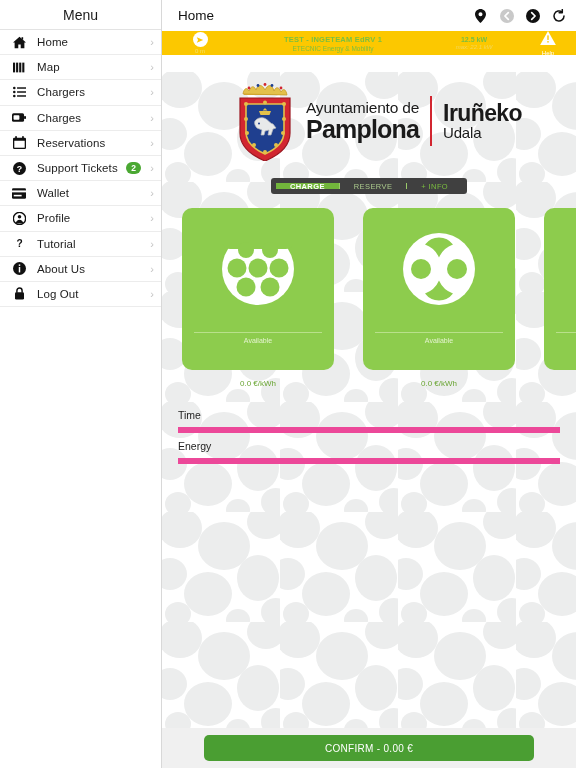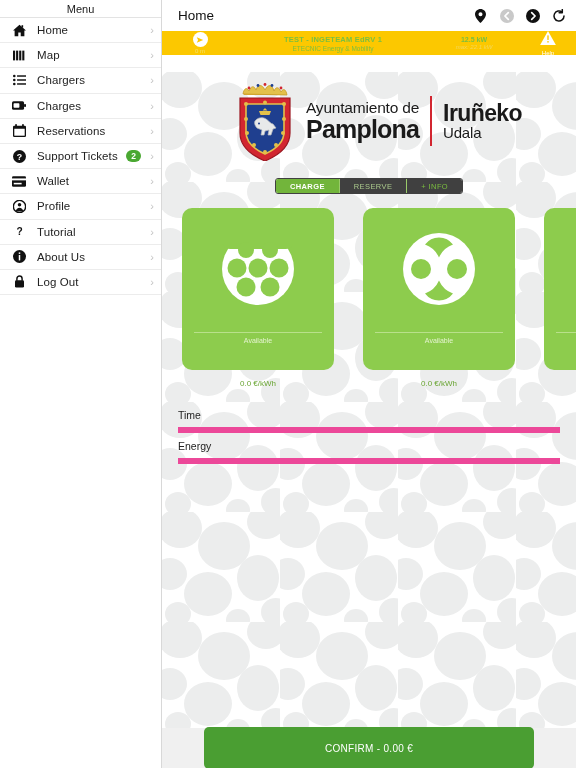--- a/index.html
+++ b/index.html
@@ -18,23 +18,23 @@
 
   
   .sidebar {
     width: 162px; height: 768px;
     background: #ffffff;
     border-right: 1px solid #d8d8d8;
     flex: 0 0 162px;
     overflow: hidden;
   }
   .menu-title {
-    height: 18px;
-    display: flex; align-items: center; justify-content: center;
-    font-size: 11px; color: #1b1b1b; font-weight: 400;
+    height: 30px;
+    display: flex; align-items: center; justify-content: center;
+    font-size: 14px; color: #1b1b1b; font-weight: 400;
     border-bottom: 1px solid #e3e3e3;
   }
   .menu-item {
     height: 25.2px;
     display: flex; align-items: center;
     border-bottom: 1px solid #ececec;
     padding-left: 8px;
     cursor: pointer;
     background: #fff;
   }
@@ -155,21 +155,21 @@
   .logo-eu { line-height: 1.05; }
   .logo-eu .l1 { font-size: 23px; font-weight: 700; color: #1a1a1a; letter-spacing: -0.6px; }
   .logo-eu .l2 { font-size: 15px; color: #1a1a1a; letter-spacing: -0.2px; }
 
   
   .tabs {
     display: flex; justify-content: center; margin-top: 8px;
   }
   .tabs-wrap {
     display: flex;
-    border: 1px solid #404040;
+    border: 5px solid #404040;
     border-radius: 3px;
     overflow: hidden;
     height: 16px;
     justify-content: center;
   }
   .tab {
     font-size: 7.5px; letter-spacing: 0.4px;
     padding: 0 14px;
     display: flex; align-items: center; justify-content: center;
     color: #7bbf3f; background: #404040;
@@ -221,21 +221,21 @@
 
   
   .bottombar {
     position: absolute; left: 0; right: 0; bottom: 0;
     height: 40px;
     background: #f0f0f0;
     display: flex; align-items: center; justify-content: center;
     z-index: 6;
   }
   .confirm-btn {
-    width: 330px; height: 42px;
+    width: 330px; height: 26px;
     background: #4a9e32;
     border: none; border-radius: 5px;
     color: #fff; font-size: 10px; letter-spacing: 0.3px;
     font-family: "Liberation Sans", sans-serif;
     cursor: pointer;
   }
 </style>
 </head>
 <body>
 

